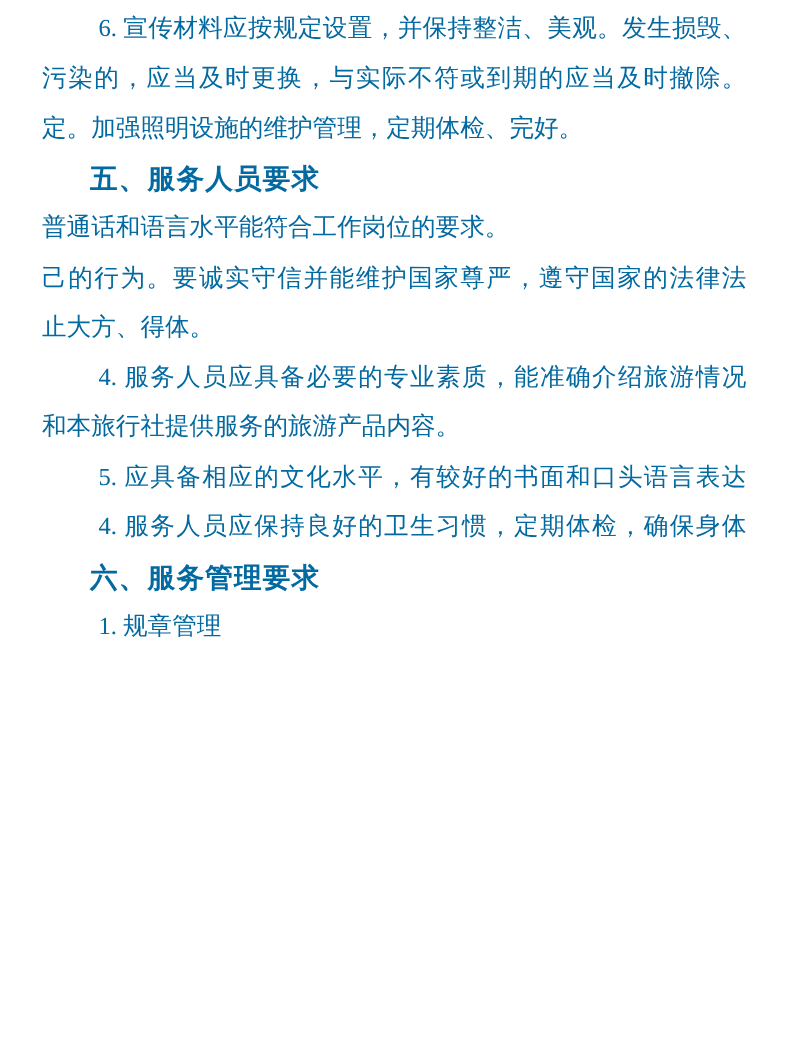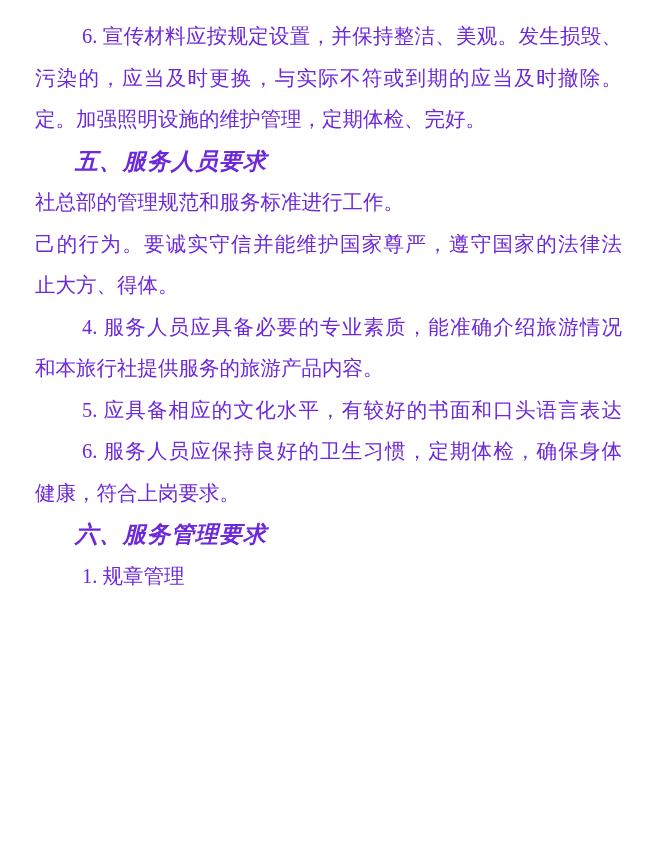--- a/index.html
+++ b/index.html
@@ -6,23 +6,23 @@
     margin: 0;
     padding: 0;
     background: #ffffff;
   }
   .page {
     position: relative;
     width: 655px;
     height: 864px;
     box-sizing: border-box;
     margin: 0;
-    padding: 16px 33px 0 35px;
+    padding: 4px 33px 0 35px;
     background: #ffffff;
-    color: #6d28d9;
+    color: #0369a1;
     font-family: "Liberation Serif", "DejaVu Serif", serif;
     overflow: hidden;
   }
   .ln {
     height: 41.5px;
     line-height: 41.5px;
     font-size: 20.5px;
     white-space: nowrap;
     overflow: hidden;
   }
@@ -34,34 +34,32 @@
   }
   .ln.indent {
     text-indent: 47px;
   }
   .ln.heading {
     font-family: "Liberation Sans", "DejaVu Sans", sans-serif;
     font-weight: bold;
     font-size: 23px;
     text-indent: 40px;
     letter-spacing: 1px;
-    font-style: italic;
   }
 </style>
 </head>
 <body>
 
 <div class="page">
   <div class="ln indent justify">6. 宣传材料应按规定设置，并保持整洁、美观。发生损毁、</div>
   <div class="ln justify">污染的，应当及时更换，与实际不符或到期的应当及时撤除。</div>
   <div class="ln">定。加强照明设施的维护管理，定期体检、完好。</div>
   <div class="ln heading">五、服务人员要求</div>
-  <div class="ln">社总部的管理规范和服务标准进行工作。</div>
+  <div class="ln">普通话和语言水平能符合工作岗位的要求。</div>
   <div class="ln justify">己的行为。要诚实守信并能维护国家尊严，遵守国家的法律法</div>
   <div class="ln">止大方、得体。</div>
   <div class="ln indent justify">4. 服务人员应具备必要的专业素质，能准确介绍旅游情况</div>
   <div class="ln">和本旅行社提供服务的旅游产品内容。</div>
   <div class="ln indent justify">5. 应具备相应的文化水平，有较好的书面和口头语言表达</div>
-  <div class="ln indent justify">6. 服务人员应保持良好的卫生习惯，定期体检，确保身体</div>
-  <div class="ln">健康，符合上岗要求。</div>
+  <div class="ln indent justify">4. 服务人员应保持良好的卫生习惯，定期体检，确保身体</div>
   <div class="ln heading">六、服务管理要求</div>
   <div class="ln indent">1. 规章管理</div>
 </div>
 
 </body></html>

